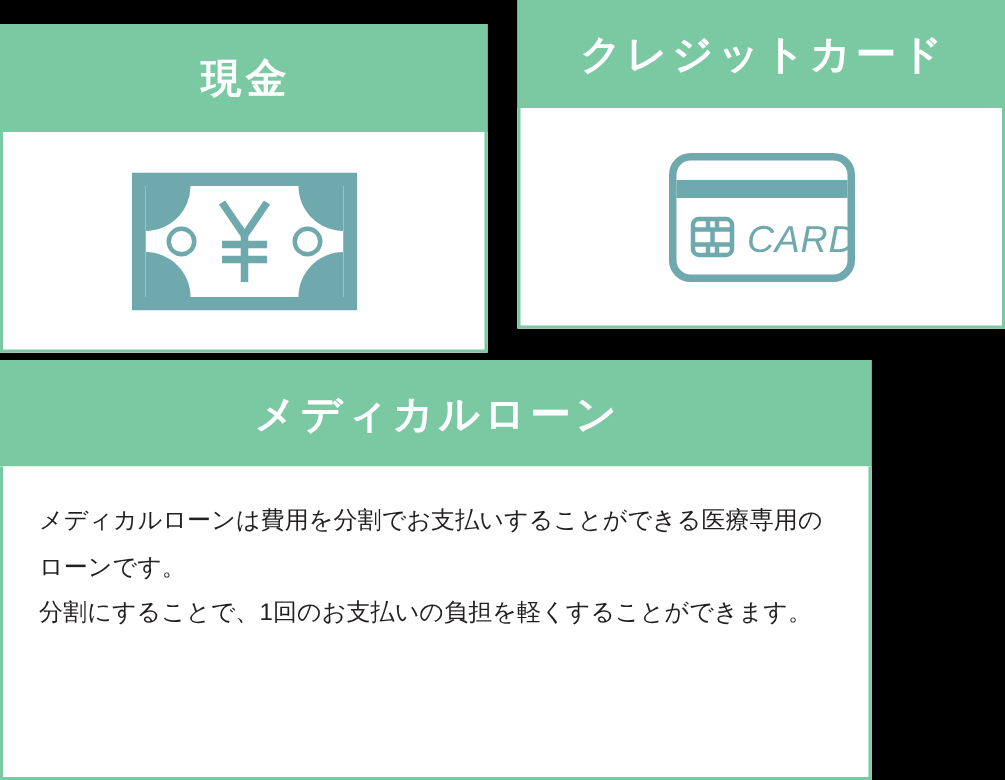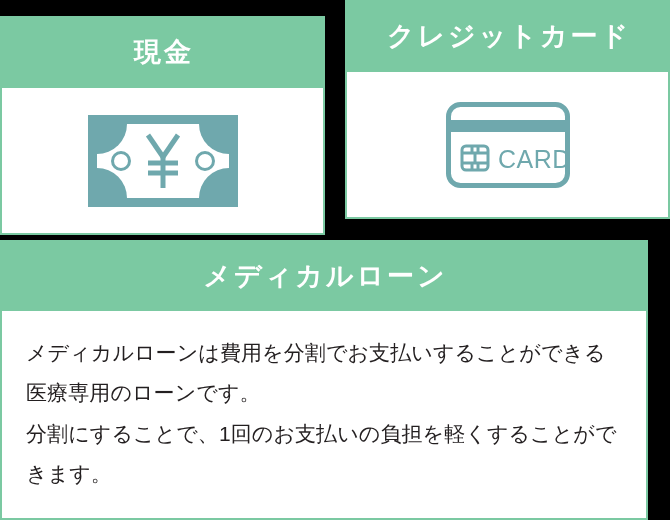--- a/index.html
+++ b/index.html
@@ -53,45 +53,45 @@
   .card-top { top: 0; width: 325px; height: 219px; }
   #panel-cash { left: 0; margin-top: 16px; }
   #panel-credit { left: 345px; }
   .card-top .panel-header { height: 72px; font-size: 27px; }
   .card-top .panel-body { height: 147px; }
 
   
   #panel-loan {
     left: 0;
     top: 240px;
-    width: 648px;
+    width: 581px;
     height: 280px;
   }
   #panel-loan .panel-header { height: 71px; font-size: 27px; }
   #panel-loan .panel-body {
     height: 209px;
     display: block;
     padding: 22px 24px 0 24px;
   }
 
   .loan-text {
     margin: 0;
     color: #231f20;
-    font-size: 21px;
+    font-size: 16px;
     line-height: 1.92;
     letter-spacing: 0.005em;
     text-align: left;
     white-space: pre-line;
   }
 
   
   .icon-svg { display: block; }
 
   
-  .icon-wrap { display: flex; align-items: center; justify-content: center; }
+  .icon-wrap { display: flex; align-items: center; justify-content: center; font-style: italic; }
 </style>
 </head>
 <body>
 
 <div class="stage">
 
   <div class="panel card-top" id="panel-cash">
     <div class="panel-header">現金</div>
     <div class="panel-body">
       <div class="icon-wrap">

